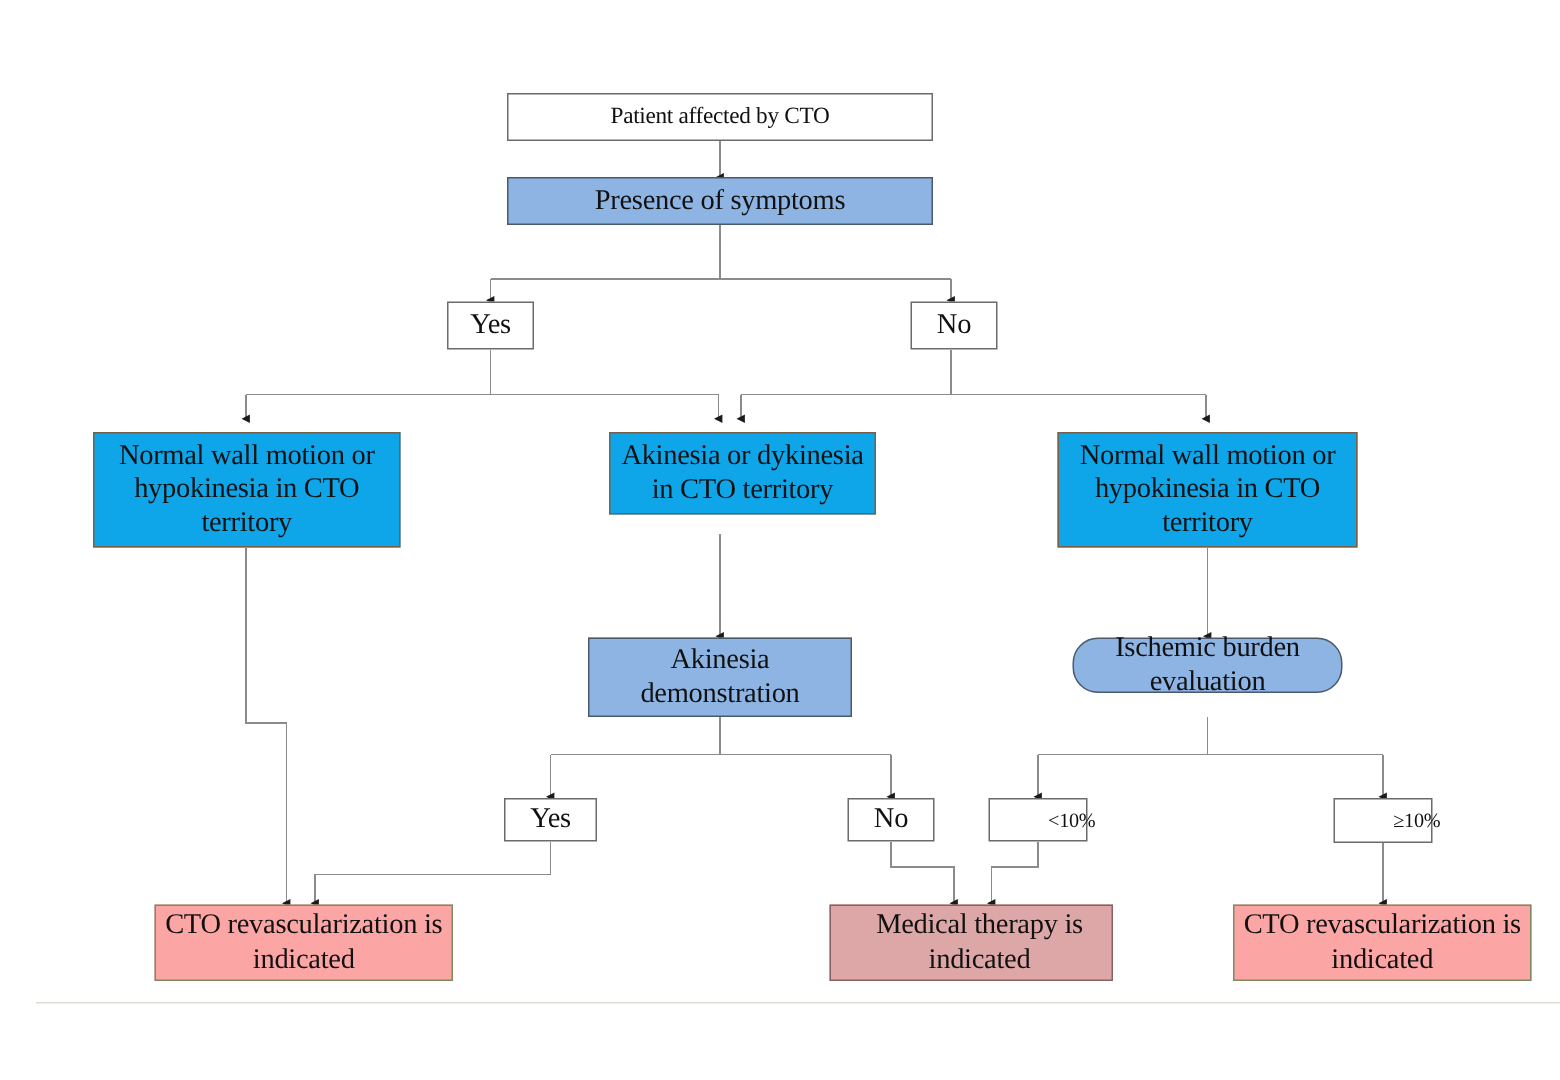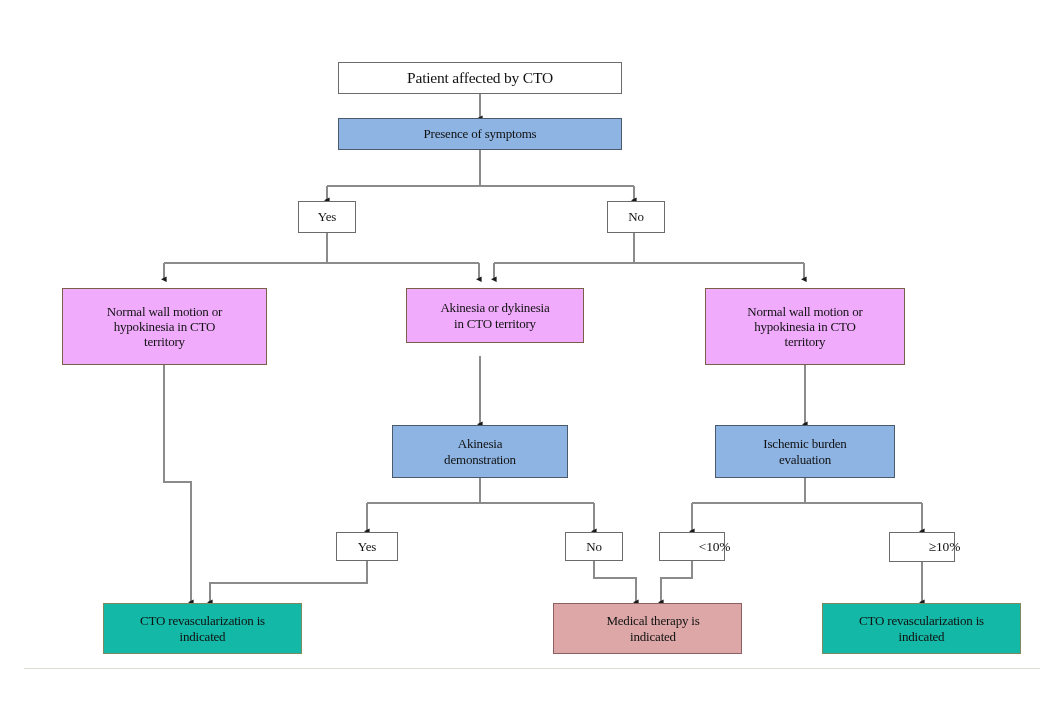--- a/index.html
+++ b/index.html
@@ -37,25 +37,25 @@
     border: 1px solid #5f5f5f;
     font-family: "Liberation Serif", "DejaVu Serif", serif;
     color: #111111;
     line-height: 1.18;
     letter-spacing: -0.2px;
     white-space: pre-line;
     user-select: none;
   }
   .fill-white  { background: #ffffff; border-color: #6b6b6b; }
   .fill-blue   { background: #8eb4e3; border-color: #4a5a6a; }
-  .fill-orange { background: #f0abfc; border-color: #7a6047; }
-  .fill-green  { background: #14b8a6; border-color: #7d8a5f; }
+  .fill-orange { background: #0ea5e9; border-color: #7a6047; }
+  .fill-green  { background: #fca5a5; border-color: #7d8a5f; }
   .fill-red    { background: #dda7a7; border-color: #8a6060; }
   .sz-lg { font-size: 15.5px; }
-  .sz-md { font-size: 13px; }
+  .sz-md { font-size: 19px; }
   .sz-sm { font-size: 13.5px; padding-left: 45px; }
   .bottom-hairline {
     position: absolute;
     left: 0;
     top: 668px;
     width: 1032px;
     height: 1px;
     background: #ddddd4;
   }
   .right-hairline {
@@ -154,21 +154,21 @@
     <span>Normal wall motion or
 hypokinesia in CTO
 territory</span>
   </div>
 
   <div class="node-box fill-blue sz-md" style="left:368px; top:425px; width:176px; height:53px;">
     <span>Akinesia
 demonstration</span>
   </div>
 
-  <div class="node-box fill-blue sz-md" style="left:691px; top:425px; width:180px; height:53px;">
+  <div class="node-box fill-blue sz-md" style="left:691px; top:425px; width:180px; height:37px;border-radius:17px;">
     <span>Ischemic burden
 evaluation</span>
   </div>
 
   <div class="node-box fill-white sz-md" style="left:312px; top:532px; width:62px; height:29px;">
     <span>Yes</span>
   </div>
 
   <div class="node-box fill-white sz-md" style="left:541px; top:532px; width:58px; height:29px;">
     <span>No</span>

